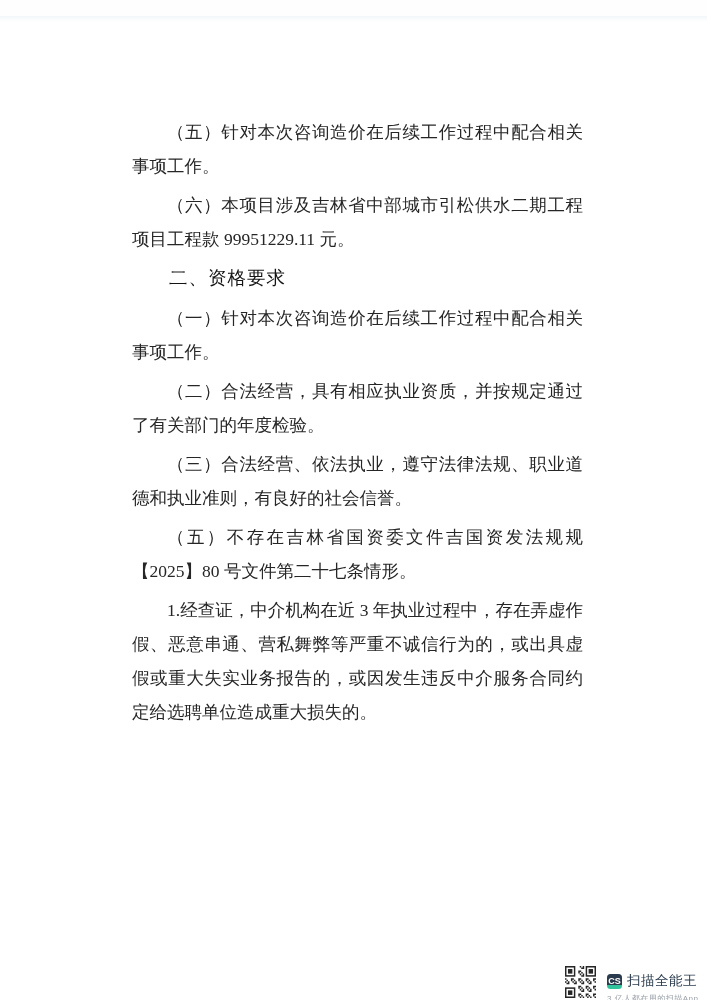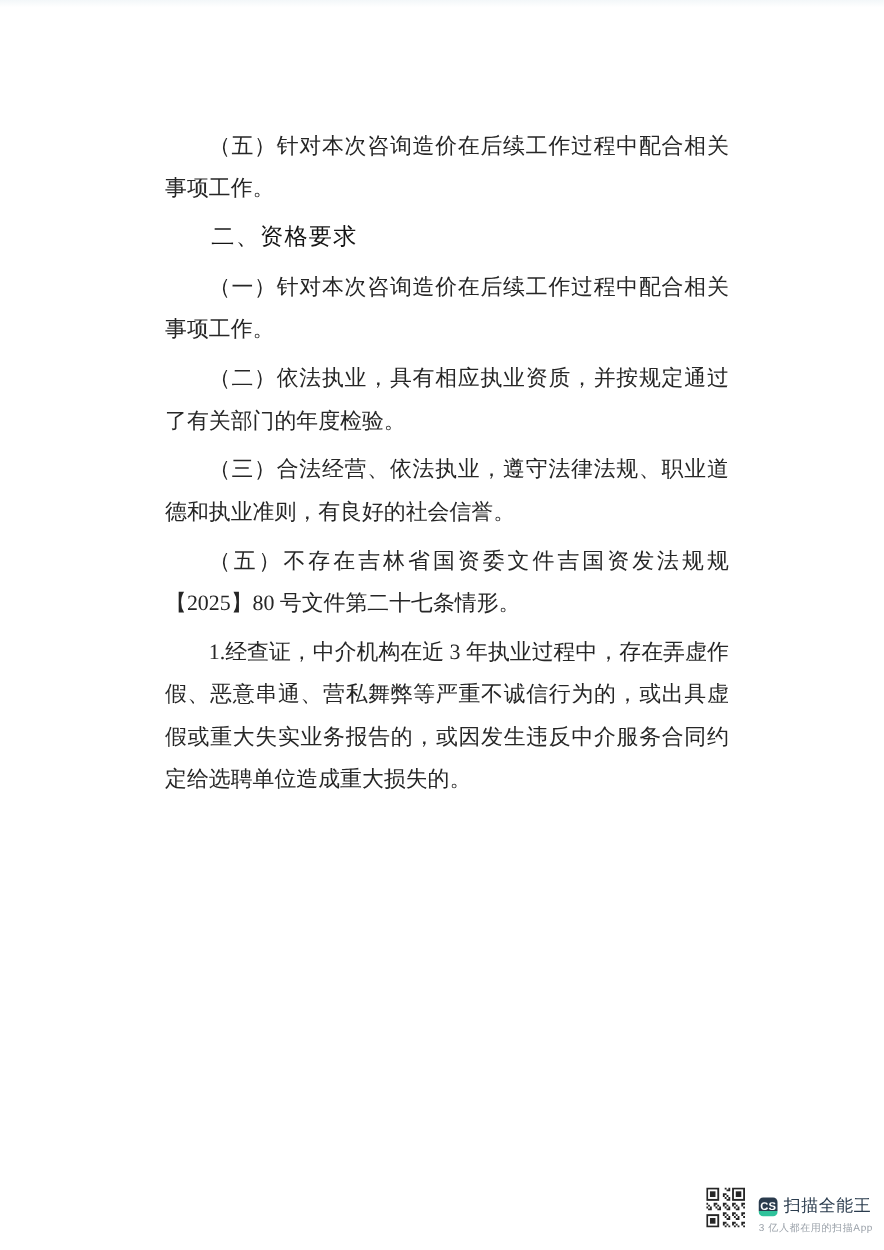--- a/index.html
+++ b/index.html
@@ -6,20 +6,21 @@
   body {
     width: 707px; height: 1000px;
     background: #fefefe;
     position: relative;
     overflow: hidden;
     font-family: "Liberation Serif", "DejaVu Serif", serif;
   }
   .page {
     position: absolute; inset: 0;
     background: linear-gradient(#f3f7f9, #ffffff 6px, #ffffff);
+    margin-top: 16px;
   }
   .body-text {
     position: absolute;
     left: 132px; top: 99px;
     width: 451px;
     color: #262626;
     font-size: 17.5px;
     line-height: 34px;
     text-align: justify;
   }
@@ -75,23 +76,24 @@
     letter-spacing: 0.5px;
     white-space: nowrap;
   }
 </style>
 </head>
 <body>
 
 <div class="page">
   <div class="body-text">
     <p class="para">（五）针对本次咨询造价在后续工作过程中配合相关事项工作。</p>
+    <p class="para">（六）本项目涉及吉林省中部城市引松供水二期工程项目工程款 99951229.11 元。</p>
     <h2 class="heading">二、资格要求</h2>
     <p class="para">（一）针对本次咨询造价在后续工作过程中配合相关事项工作。</p>
-    <p class="para">（二）依法执业，具有相应执业资质，并按规定通过了有关部门的年度检验。</p>
+    <p class="para">（二）合法经营，具有相应执业资质，并按规定通过了有关部门的年度检验。</p>
     <p class="para">（三）合法经营、依法执业，遵守法律法规、职业道德和执业准则，有良好的社会信誉。</p>
     <p class="para">（五）不存在吉林省国资委文件吉国资发法规规【2025】80 号文件第二十七条情形。</p>
     <p class="para">1.经查证，中介机构在近 3 年执业过程中，存在弄虚作假、恶意串通、营私舞弊等严重不诚信行为的，或出具虚假或重大失实业务报告的，或因发生违反中介服务合同约定给选聘单位造成重大损失的。</p>
   </div>
 
   <div class="watermark">
     <div class="qr">
       <svg viewBox="0 0 21 21" xmlns="http://www.w3.org/2000/svg" preserveAspectRatio="none">
         <g fill="#262626">
           <rect x="0" y="0" width="7" height="7"></rect>

